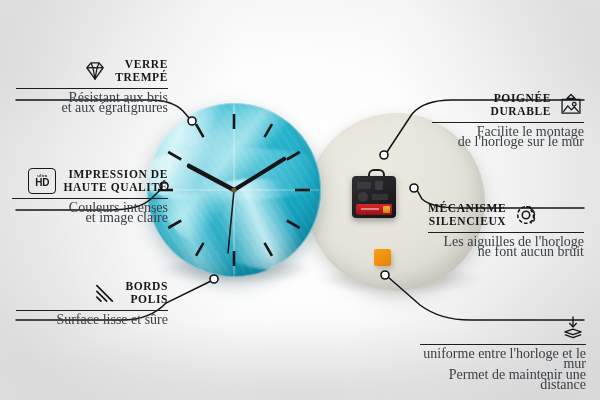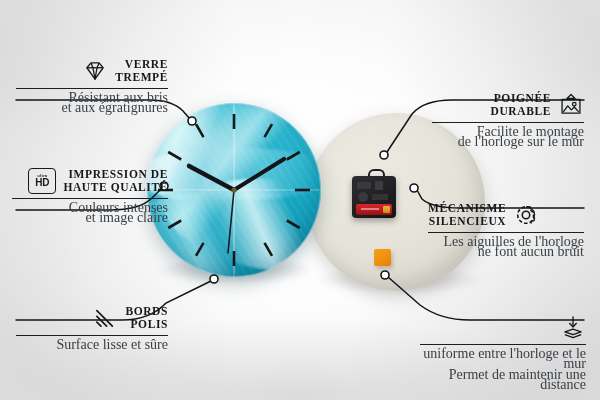--- a/index.html
+++ b/index.html
@@ -280,21 +280,21 @@
       <div>
         <div class="f-title">IMPRESSION DE</div>
         <div class="f-title">HAUTE QUALITÉ</div>
       </div>
     </div>
     <div class="f-rule"></div>
     <div class="f-desc">Couleurs intenses</div>
     <div class="f-desc">et image claire</div>
   </div>
 
-  <div class="feature left" style="left:16px;top:280px;margin-top:25px;">
+  <div class="feature left" style="left:16px;top:280px;">
     <div class="f-head">
       <svg class="f-icon" viewBox="0 0 32 32">
         <g stroke="#15191b" stroke-width="2.1" stroke-linecap="round">
           <line x1="6" y1="7" x2="25" y2="26"></line>
           <line x1="6" y1="14" x2="18" y2="26"></line>
           <line x1="6" y1="21" x2="11" y2="26"></line>
         </g>
       </svg>
       <div>
         <div class="f-title">BORDS</div>

